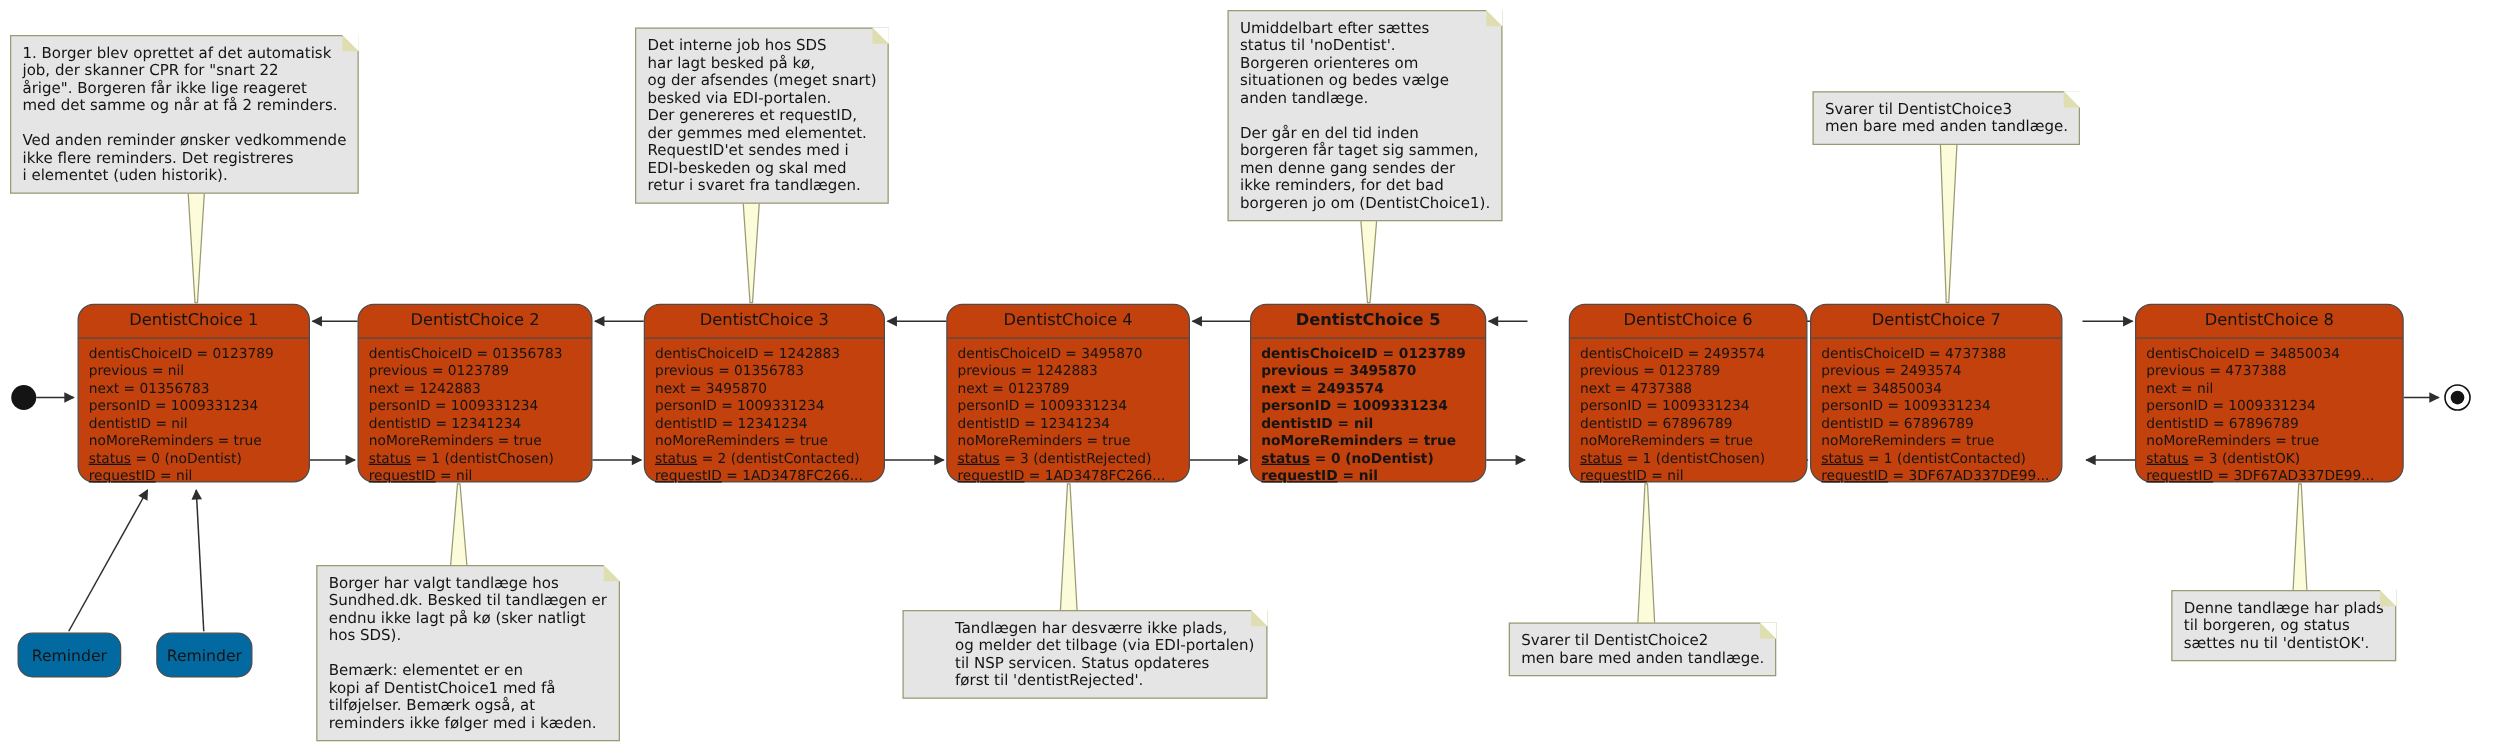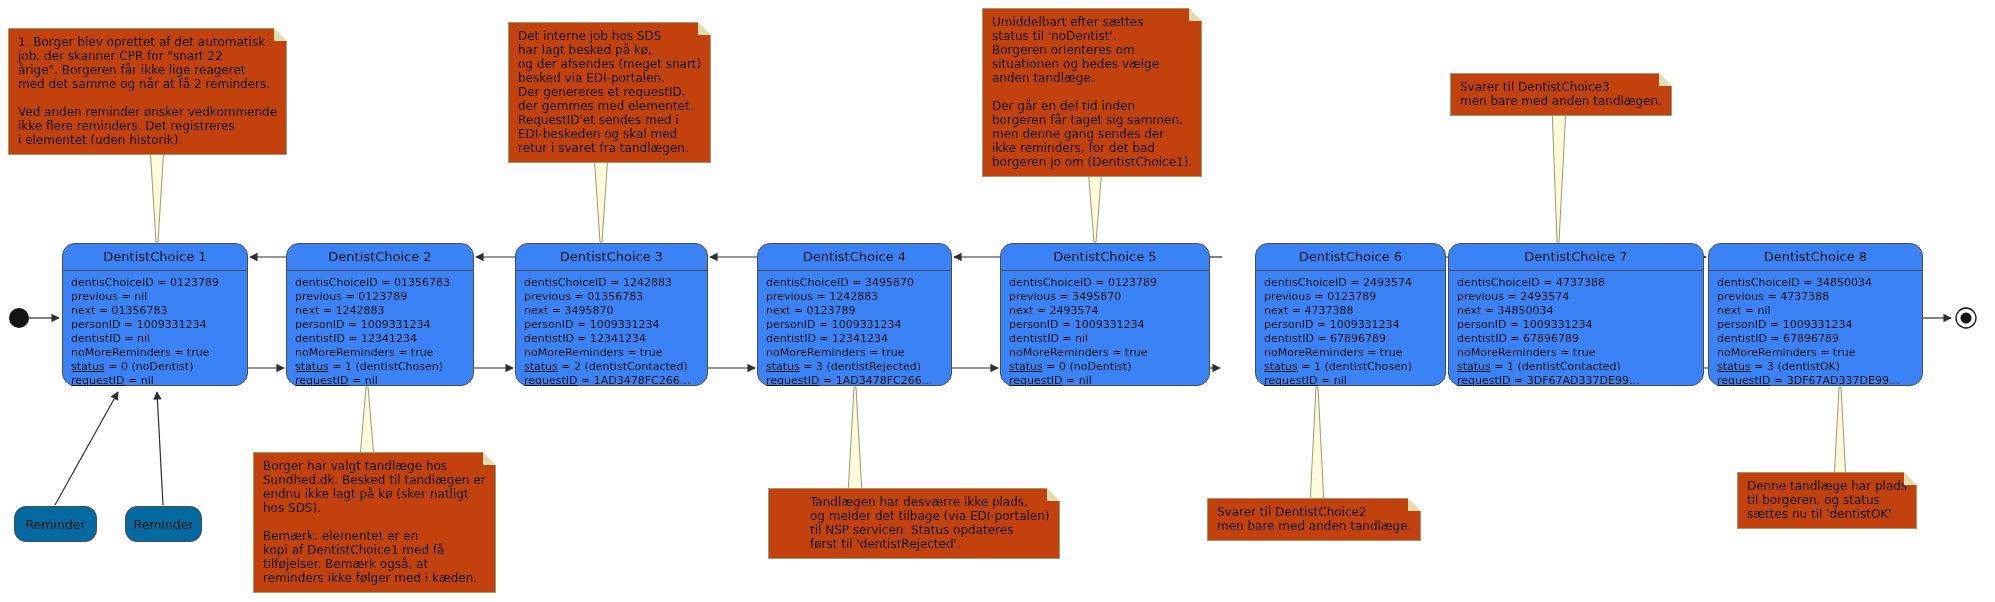--- a/index.html
+++ b/index.html
@@ -6,32 +6,32 @@
   .canvas{
     position:relative;width:1995px;height:602px;background:#ffffff;
     font-family:"DejaVu Sans","Liberation Sans",sans-serif;color:#141414;overflow:hidden;
   }
   svg.layer{position:absolute;left:0;top:0;}
   .conn{stroke:#2e2e2e;stroke-width:1.2;fill:none;}
   .tail{fill:#fcfcdb;stroke:#9a9a74;stroke-width:1;}
 
   .state{
     position:absolute;top:243px;height:143px;box-sizing:border-box;
-    background:#3b82f6;border:1.5px solid #4c4c4c;border-radius:13px;
+    background:#c2410c;border:1.5px solid #4c4c4c;border-radius:13px;
   }
   .state .title{
     height:26px;line-height:26px;text-align:center;font-size:13px;
     border-bottom:1px solid #4c4c4c;white-space:nowrap;
   }
   .state .attrs{padding:5px 8px 4px 8px;font-size:11px;line-height:14px;}
   .attr-row{white-space:nowrap;}
   .attr-row .ul{text-decoration:underline;}
 
   .note{
-    position:absolute;box-sizing:border-box;background:#c2410c;border:1px solid #9a9a74;
+    position:absolute;box-sizing:border-box;background:#e5e5e5;border:1px solid #9a9a74;
     padding:6px 9px 7px 9px;font-size:12px;line-height:14px;white-space:pre;
   }
   .note::after{
     content:"";position:absolute;top:-1px;right:-1px;width:0;height:0;
     border-style:solid;border-width:0 13px 13px 0;
     border-color:transparent #ffffff #dedeb0 transparent;
   }
 
   .reminder{
     position:absolute;top:506px;height:36px;box-sizing:border-box;
@@ -137,21 +137,21 @@
         <div class="attr-row"><span>dentisChoiceID</span><span> = 3495870</span></div>
         <div class="attr-row"><span>previous</span><span> = 1242883</span></div>
         <div class="attr-row"><span>next</span><span> = 0123789</span></div>
         <div class="attr-row"><span>personID</span><span> = 1009331234</span></div>
         <div class="attr-row"><span>dentistID</span><span> = 12341234</span></div>
         <div class="attr-row"><span>noMoreReminders</span><span> = true</span></div>
         <div class="attr-row"><span class="ul">status</span><span> = 3 (dentistRejected)</span></div>
         <div class="attr-row"><span class="ul">requestID</span><span> = 1AD3478FC266...</span></div>
       </div>
   </div>
-  <div class="state" style="left:1000px;width:210px;">
+  <div class="state" style="left:1000px;width:189px;font-weight:bold;">
     <div class="title">DentistChoice 5</div>
     <div class="attrs">
         <div class="attr-row"><span>dentisChoiceID</span><span> = 0123789</span></div>
         <div class="attr-row"><span>previous</span><span> = 3495870</span></div>
         <div class="attr-row"><span>next</span><span> = 2493574</span></div>
         <div class="attr-row"><span>personID</span><span> = 1009331234</span></div>
         <div class="attr-row"><span>dentistID</span><span> = nil</span></div>
         <div class="attr-row"><span>noMoreReminders</span><span> = true</span></div>
         <div class="attr-row"><span class="ul">status</span><span> = 0 (noDentist)</span></div>
         <div class="attr-row"><span class="ul">requestID</span><span> = nil</span></div>
@@ -163,21 +163,21 @@
         <div class="attr-row"><span>dentisChoiceID</span><span> = 2493574</span></div>
         <div class="attr-row"><span>previous</span><span> = 0123789</span></div>
         <div class="attr-row"><span>next</span><span> = 4737388</span></div>
         <div class="attr-row"><span>personID</span><span> = 1009331234</span></div>
         <div class="attr-row"><span>dentistID</span><span> = 67896789</span></div>
         <div class="attr-row"><span>noMoreReminders</span><span> = true</span></div>
         <div class="attr-row"><span class="ul">status</span><span> = 1 (dentistChosen)</span></div>
         <div class="attr-row"><span class="ul">requestID</span><span> = nil</span></div>
       </div>
   </div>
-  <div class="state" style="left:1448px;width:256px;">
+  <div class="state" style="left:1448px;width:202px;">
     <div class="title">DentistChoice 7</div>
     <div class="attrs">
         <div class="attr-row"><span>dentisChoiceID</span><span> = 4737388</span></div>
         <div class="attr-row"><span>previous</span><span> = 2493574</span></div>
         <div class="attr-row"><span>next</span><span> = 34850034</span></div>
         <div class="attr-row"><span>personID</span><span> = 1009331234</span></div>
         <div class="attr-row"><span>dentistID</span><span> = 67896789</span></div>
         <div class="attr-row"><span>noMoreReminders</span><span> = true</span></div>
         <div class="attr-row"><span class="ul">status</span><span> = 1 (dentistContacted)</span></div>
         <div class="attr-row"><span class="ul">requestID</span><span> = 3DF67AD337DE99...</span></div>
@@ -219,31 +219,31 @@
 Borgeren orienteres om
 situationen og bedes vælge
 anden tandlæge.
 
 Der går en del tid inden
 borgeren får taget sig sammen,
 men denne gang sendes der
 ikke reminders, for det bad
 borgeren jo om (DentistChoice1).</div>
   <div class="note" style="left:1450px;top:73px;">Svarer til DentistChoice3
-men bare med anden tandlægen.</div>
+men bare med anden tandlæge.</div>
   <div class="note" style="left:253px;top:452px;">Borger har valgt tandlæge hos
 Sundhed.dk. Besked til tandlægen er
 endnu ikke lagt på kø (sker natligt
 hos SDS).
 
 Bemærk: elementet er en
 kopi af DentistChoice1 med få
 tilføjelser. Bemærk også, at
 reminders ikke følger med i kæden.</div>
-  <div class="note" style="left:768px;top:488px;padding-left:41px;">Tandlægen har desværre ikke plads,
+  <div class="note" style="left:722px;top:488px;padding-left:41px;">Tandlægen har desværre ikke plads,
 og melder det tilbage (via EDI-portalen)
 til NSP servicen. Status opdateres
 først til 'dentistRejected'.</div>
   <div class="note" style="left:1207px;top:498px;">Svarer til DentistChoice2
 men bare med anden tandlæge.</div>
   <div class="note" style="left:1737px;top:472px;">Denne tandlæge har plads
 til borgeren, og status
 sættes nu til 'dentistOK'.</div>
 
   <div class="reminder" style="left:14px;width:83px;">Reminder</div>

